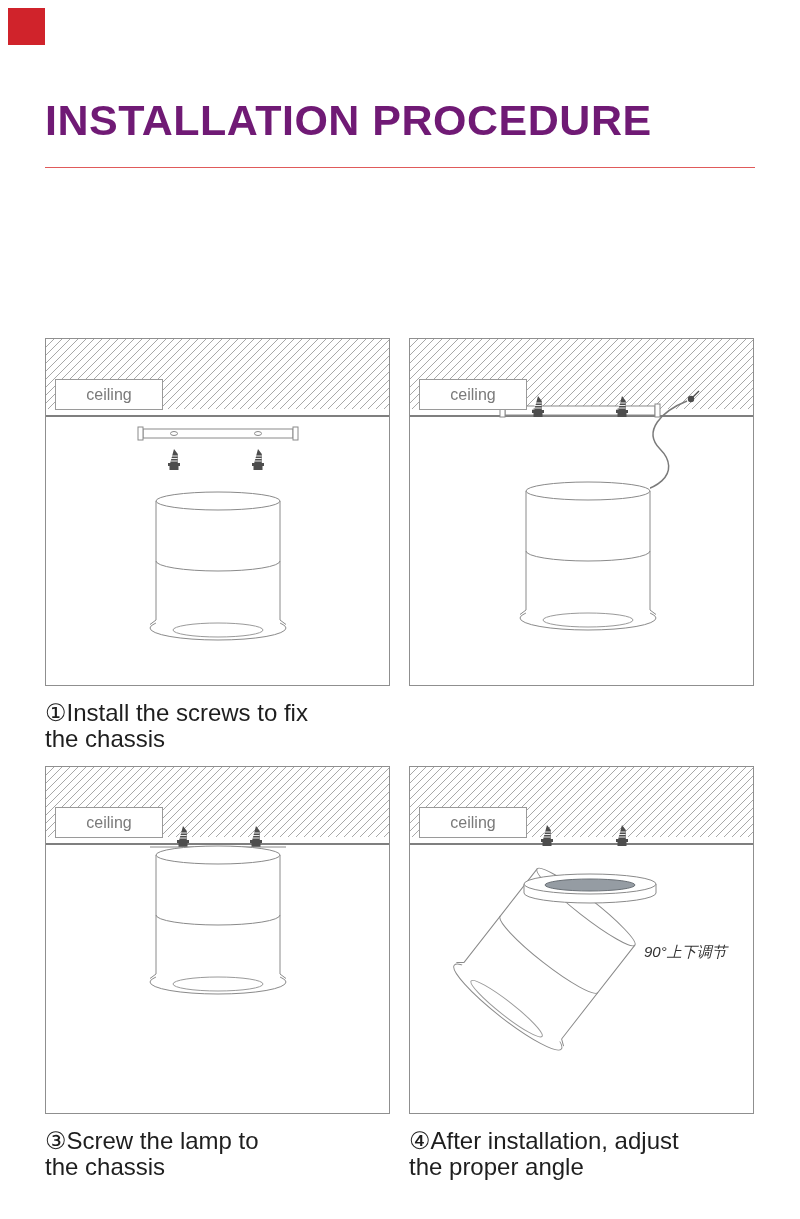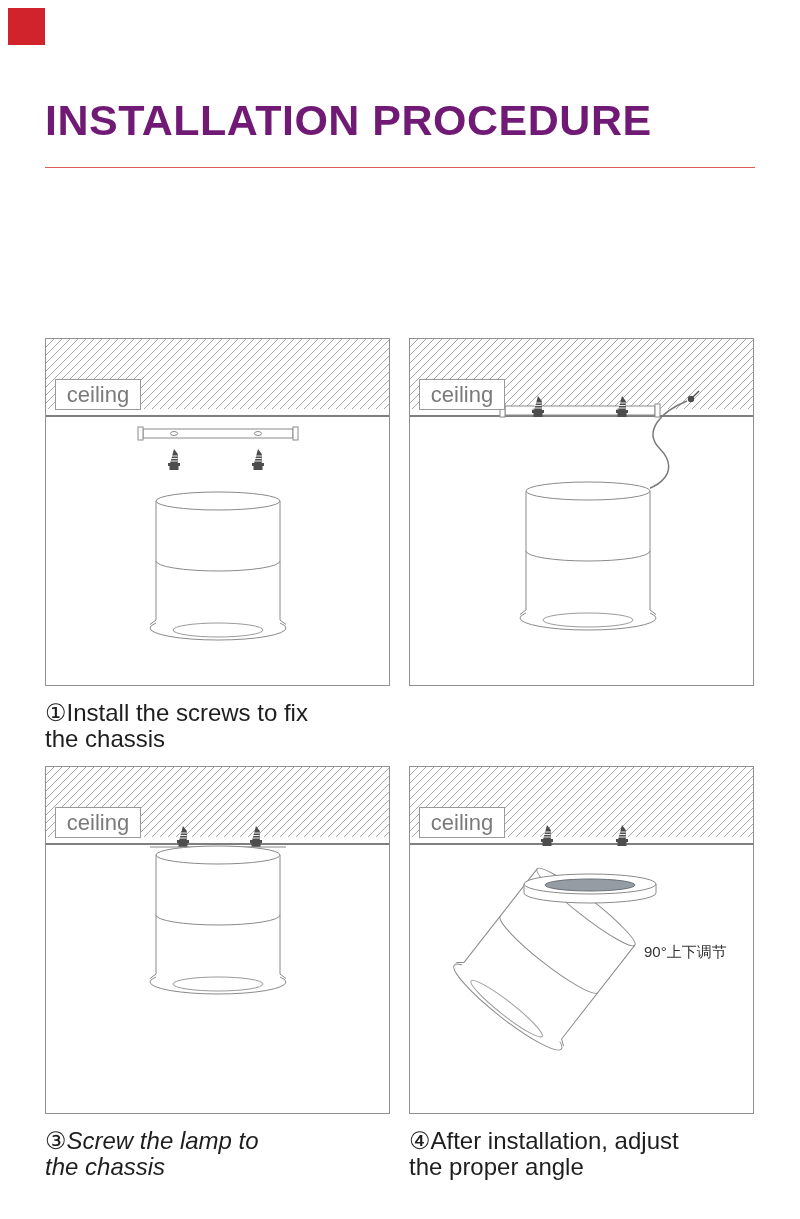--- a/index.html
+++ b/index.html
@@ -33,39 +33,39 @@
     position: absolute; width: 345px; height: 348px;
     border: 1px solid #8f8f8f; background: #fff;
   }
   .panel svg { display: block; width: 100%; height: 100%; }
   #panel-1 { left: 45px;  top: 338px; }
   #panel-2 { left: 409px; top: 338px; }
   #panel-3 { left: 45px;  top: 766px; }
   #panel-4 { left: 409px; top: 766px; }
 
   .ceiling-label {
-    position: absolute; left: 9px; top: 40px; width: 86px; height: 31px;
+    position: absolute; left: 9px; top: 40px; width: 108px; height: 31px;
     background: #fff; border: 1px solid #9a9a9a;
     display: flex; align-items: center; justify-content: center;
-    font-size: 22px; color: #7a7a7a;
+    font-size: 16px; color: #7a7a7a;
   }
 
   .angle-note {
     position: absolute; left: 234px; top: 176px;
-    font-size: 15px; color: #333; white-space: nowrap;
+    font-size: 15px; color: #333; white-space: nowrap; font-style: italic;
   }
 
   .caption {
     position: absolute; width: 345px; text-align: left;
     font-size: 24px; line-height: 26px; color: #1e1e1e;
     white-space: pre-line;
   }
   #caption-1 { left: 45px;  top: 700px; }
   #caption-2 { left: 409px; top: 700px; }
-  #caption-3 { left: 45px;  top: 1128px; font-style: italic; }
+  #caption-3 { left: 45px;  top: 1128px; }
   #caption-4 { left: 409px; top: 1128px; }
 </style>
 </head>
 <body>
 
 <svg width="0" height="0" style="position:absolute" aria-hidden="true">
   <defs>
     <pattern id="hatch" patternUnits="userSpaceOnUse" width="8" height="8">
       <path d="M-2 2 L2 -2 M0 8 L8 0 M6 10 L10 6" stroke="#a8a8a8" stroke-width="1" fill="none"></path>
     </pattern>

